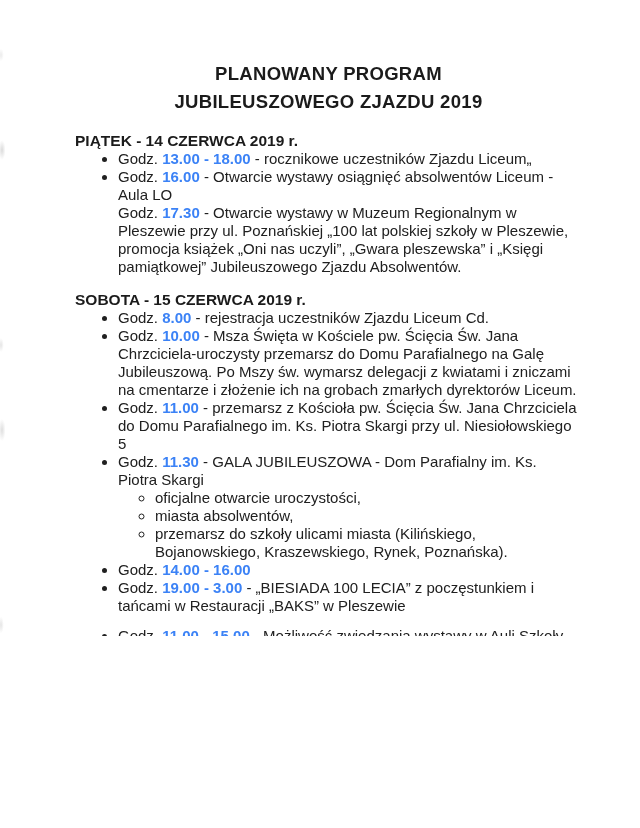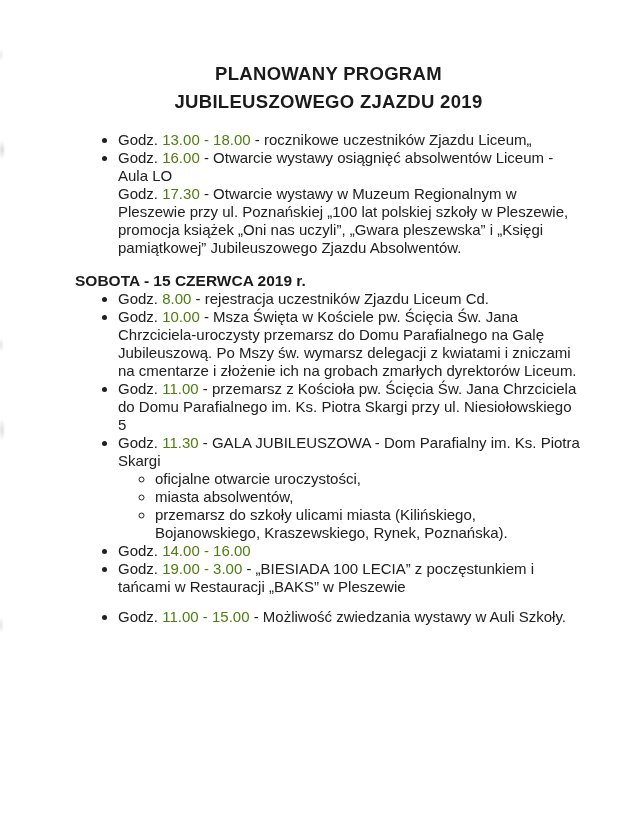--- a/index.html
+++ b/index.html
@@ -50,21 +50,21 @@
   ul.l2 {
     list-style: circle outside;
     margin: 0;
     padding: 0 0 0 37px;
   }
   ul.l2 > li {
     font-size: 15px;
     line-height: 18px;
     max-width: 424px;
   }
-  .b { font-weight: 400; color: #4d7c0f; }
+  .b { font-weight: 700; color: #3b82f6; }
   
   .scan-edge {
     position: absolute;
     left: 0; top: 0;
     width: 7px; height: 828px;
     background:
       radial-gradient(ellipse 5px 14px at 2px 150px, rgba(90,90,90,0.22), transparent 70%),
       radial-gradient(ellipse 4px 10px at 1px 345px, rgba(90,90,90,0.16), transparent 70%),
       radial-gradient(ellipse 5px 16px at 2px 430px, rgba(90,90,90,0.20), transparent 70%),
       radial-gradient(ellipse 4px 12px at 1px 625px, rgba(90,90,90,0.16), transparent 70%),
@@ -78,20 +78,21 @@
 <div class="page">
   <div class="scan-edge"></div>
 
   <h1 class="doc-title">
     <span>PLANOWANY PROGRAM</span><br>
     <span>JUBILEUSZOWEGO ZJAZDU 2019</span>
   </h1>
 
   <div id="sections">
       <section class="day-section s1">
+        <h2 class="day-heading">PIĄTEK - 14 CZERWCA 2019 r.</h2>
         <ul class="l1">
           <li><span>Godz. </span><span class="b">13.00 - 18.00</span><span> - rocznikowe uczestników Zjazdu Liceum„</span></li>
           <li><span>Godz. </span><span class="b">16.00</span><span> - Otwarcie wystawy osiągnięć absolwentów Liceum - Aula LO</span><br><span>Godz. </span><span class="b">17.30</span><span> - Otwarcie wystawy w Muzeum Regionalnym w Pleszewie przy ul. Poznańskiej „100 lat polskiej szkoły w Pleszewie, promocja książek „Oni nas uczyli”, „Gwara pleszewska” i „Księgi pamiątkowej” Jubileuszowego Zjazdu Absolwentów.</span></li>
         </ul>
       </section>
       <section class="day-section s2">
         <h2 class="day-heading">SOBOTA - 15 CZERWCA 2019 r.</h2>
         <ul class="l1">
           <li><span>Godz. </span><span class="b">8.00</span><span> - rejestracja uczestników Zjazdu Liceum Cd.</span></li>
           <li><span>Godz. </span><span class="b">10.00</span><span> - Msza Święta w Kościele pw. Ścięcia Św. Jana Chrzciciela-uroczysty przemarsz do Domu Parafialnego na Galę Jubileuszową. Po Mszy św. wymarsz delegacji z kwiatami i zniczami na cmentarze i złożenie ich na grobach zmarłych dyrektorów Liceum.</span></li>

